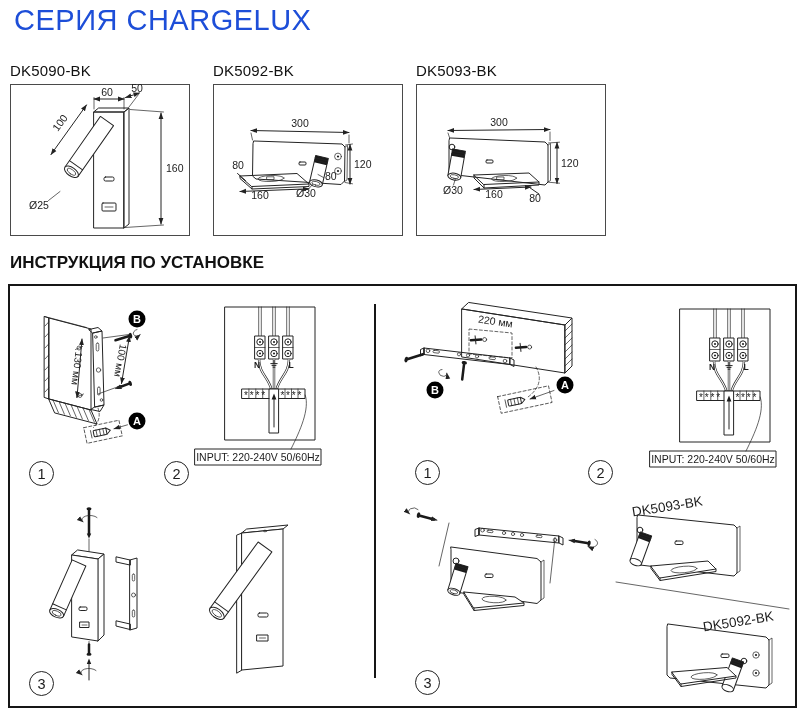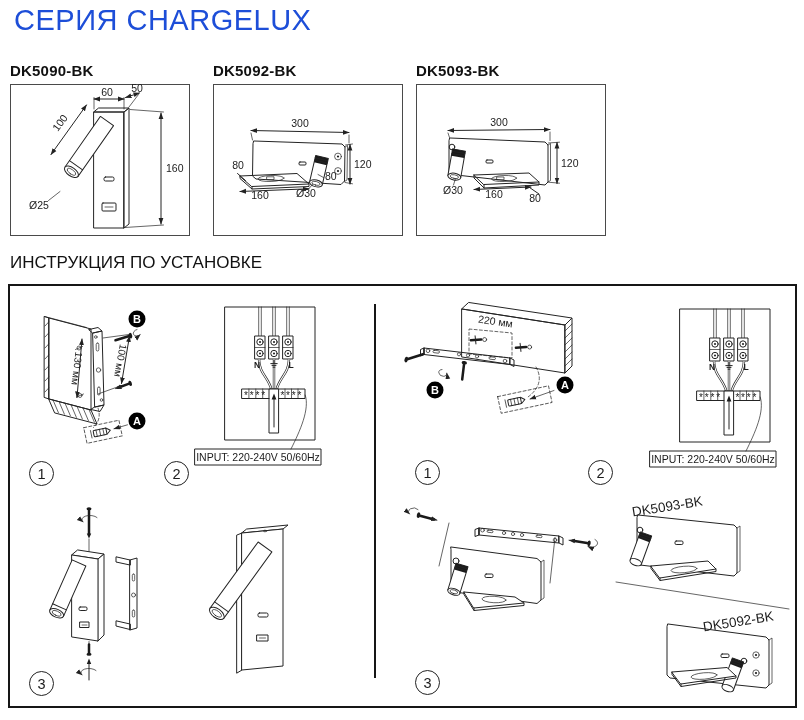--- a/index.html
+++ b/index.html
@@ -1,22 +1,22 @@
 <!DOCTYPE html>
 <html><head>
 <meta charset="utf-8">
 <style>
   *{margin:0;padding:0;box-sizing:border-box}
   html,body{width:804px;height:720px;background:#fff;font-family:"Liberation Sans",sans-serif;color:#1b1b1b;overflow:hidden}
   body{position:relative}
   .abs{position:absolute}
   h1.title{font-size:29px;font-weight:400;letter-spacing:.5px;color:#1d4ed8}
-  .model{font-size:15px;font-weight:bold;letter-spacing:.2px;color:#111}
+  .model{font-size:15px;font-weight:normal;letter-spacing:.2px;color:#111}
   .spec-box{border:1.3px solid #4a4a4a;background:#fff}
-  h2.sec{font-size:17px;font-weight:normal;color:#111}
+  h2.sec{font-size:17px;font-weight:bold;color:#111}
   .guide{border:2px solid #161616;background:#fff}
   .divider{background:#161616}
   .step{width:25px;height:25px;border:1.4px solid #222;border-radius:50%;display:flex;align-items:center;justify-content:center;font-size:14.5px;color:#1c1c1c;background:#fff}
   svg{display:block;overflow:visible}
   svg text{font-family:"Liberation Sans",sans-serif;fill:#1c1c1c}
   .dim{font-size:10.5px}
   .dimS{font-size:10px}
   .bt{fill:#fff;font-size:11px;font-weight:bold;text-anchor:middle}
   .ln{fill:none;stroke:#242424;stroke-width:1;stroke-linecap:round;stroke-linejoin:round}
   .wln{fill:#fff;stroke:#242424;stroke-width:1;stroke-linecap:round;stroke-linejoin:round}

